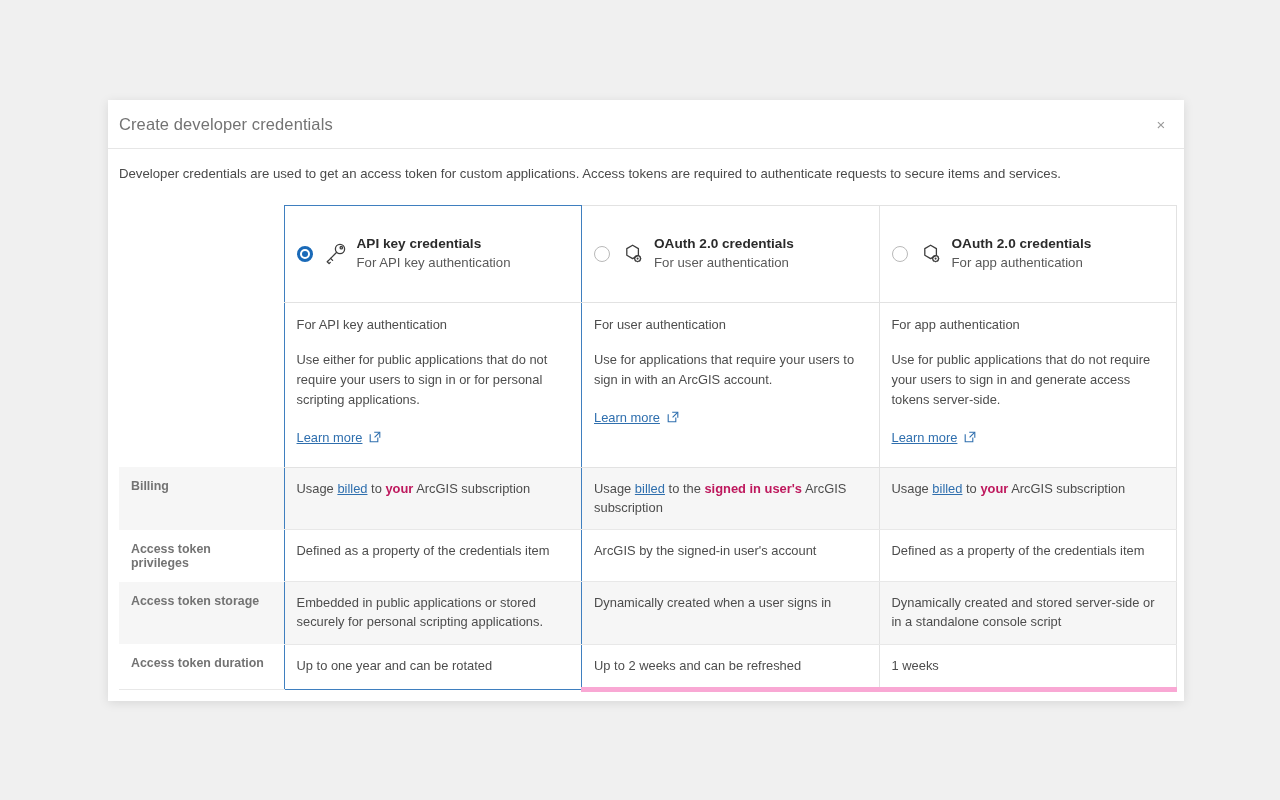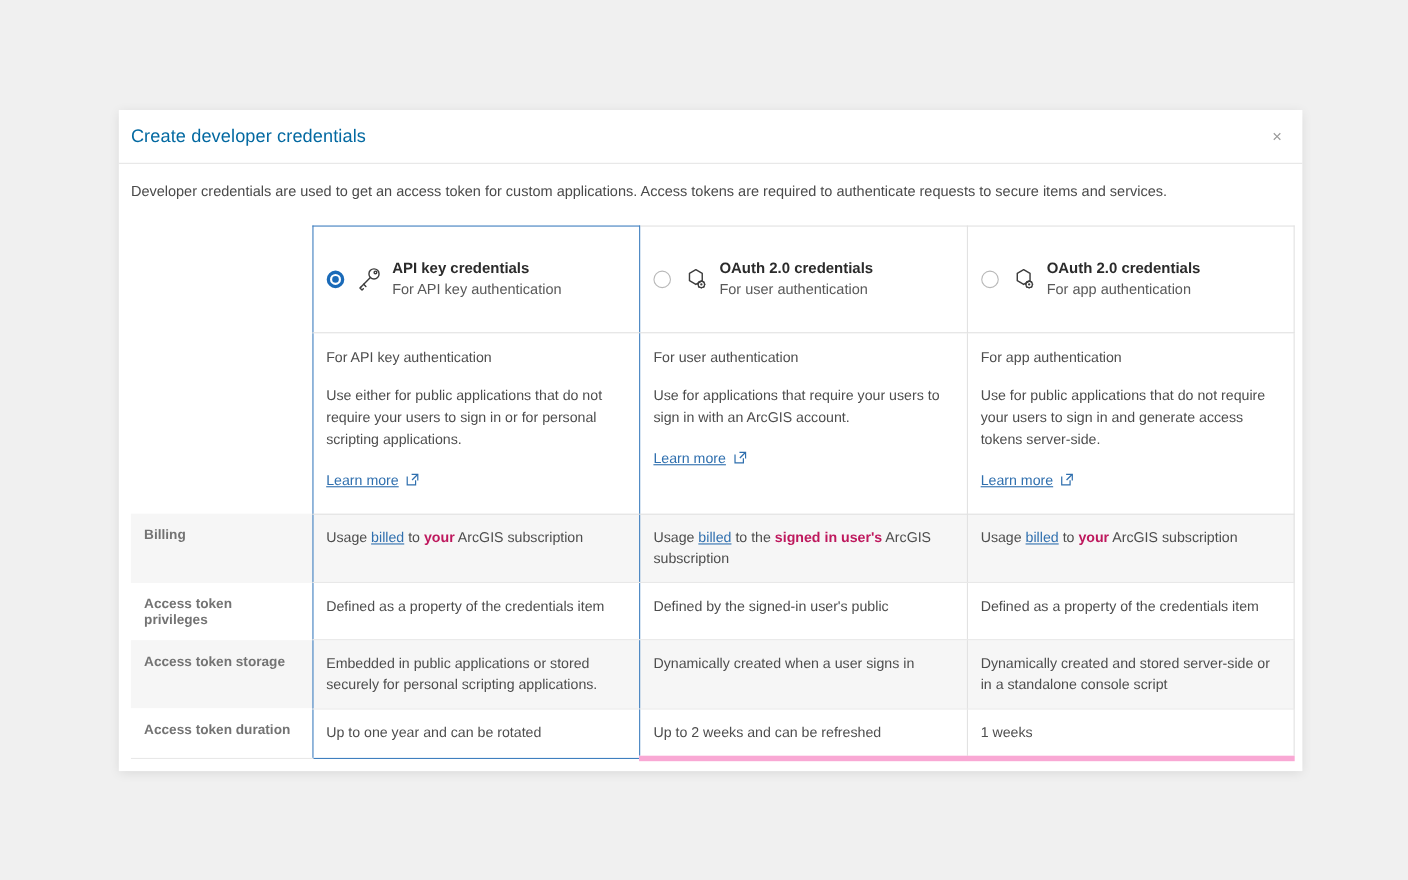--- a/index.html
+++ b/index.html
@@ -27,21 +27,21 @@
   .dialog-header {
     position: relative;
     height: 49px;
     border-bottom: 1px solid #e6e6e6;
     display: flex;
     align-items: center;
   }
   .dialog-title {
     margin-left: 11px;
     font-size: 16.5px;
-    color: #0369a1;
+    color: #737373;
     letter-spacing: 0.1px;
   }
   .close-btn {
     position: absolute;
     right: 10px; top: 50%;
     transform: translateY(-50%);
     width: 26px; height: 26px;
     display: flex; align-items: center; justify-content: center;
     color: #9a9a9a;
     font-size: 15px;
@@ -336,21 +336,21 @@
 
         <tr class="shade r-short ">
               <td class="row-label">Billing</td>
               <td class="data-cell selected">Usage <a class="lnk">billed</a> to <span class="b">your</span> ArcGIS subscription</td>
               <td class="data-cell">Usage <a class="lnk">billed</a> to the <span class="b">signed in user's</span> ArcGIS subscription</td>
               <td class="data-cell">Usage <a class="lnk">billed</a> to <span class="b">your</span> ArcGIS subscription</td>
             </tr>
             <tr class="plain r-short ">
               <td class="row-label">Access token privileges</td>
               <td class="data-cell selected">Defined as a property of the credentials item</td>
-              <td class="data-cell">Defined by the signed-in user's public</td>
+              <td class="data-cell">ArcGIS by the signed-in user's account</td>
               <td class="data-cell">Defined as a property of the credentials item</td>
             </tr>
             <tr class="shade r-tall ">
               <td class="row-label">Access token storage</td>
               <td class="data-cell selected">Embedded in public applications or stored securely for personal scripting applications.</td>
               <td class="data-cell">Dynamically created when a user signs in</td>
               <td class="data-cell">Dynamically created and stored server-side or in a standalone console script</td>
             </tr>
             <tr class="plain r-short last">
               <td class="row-label">Access token duration</td>

